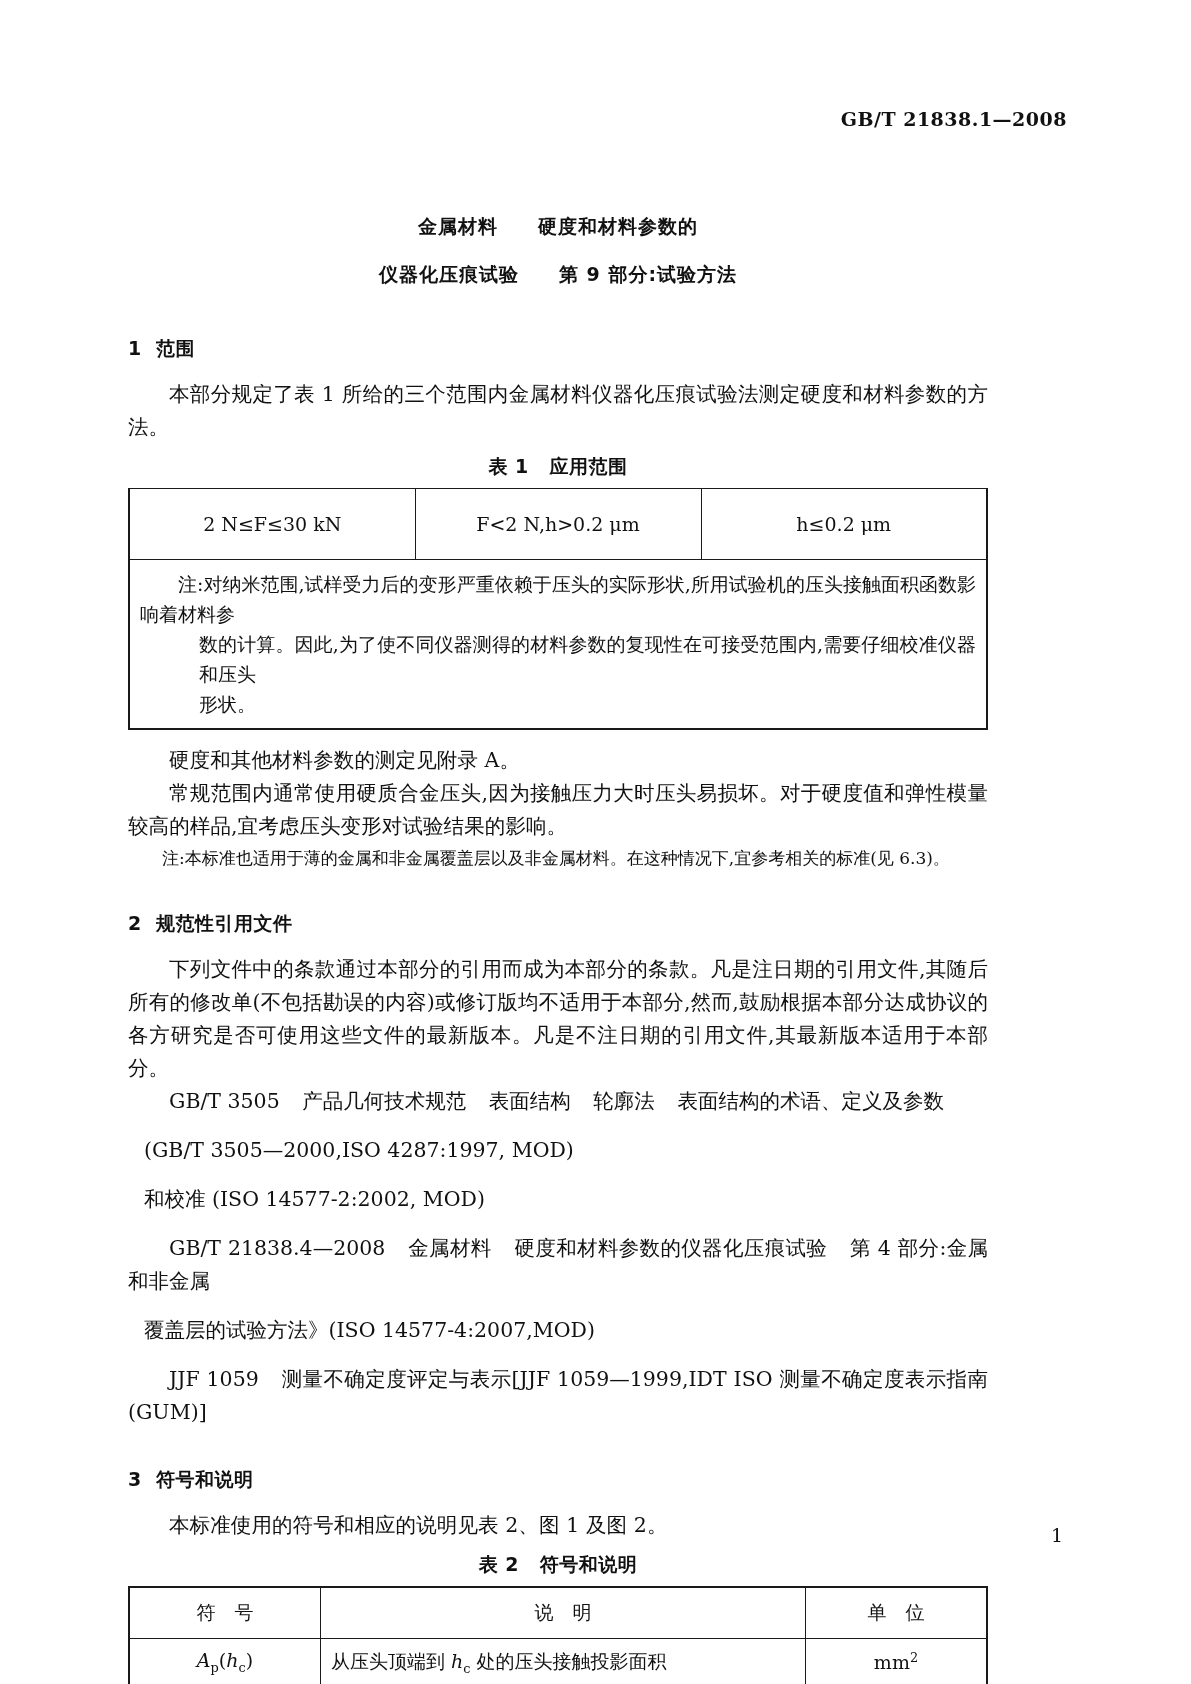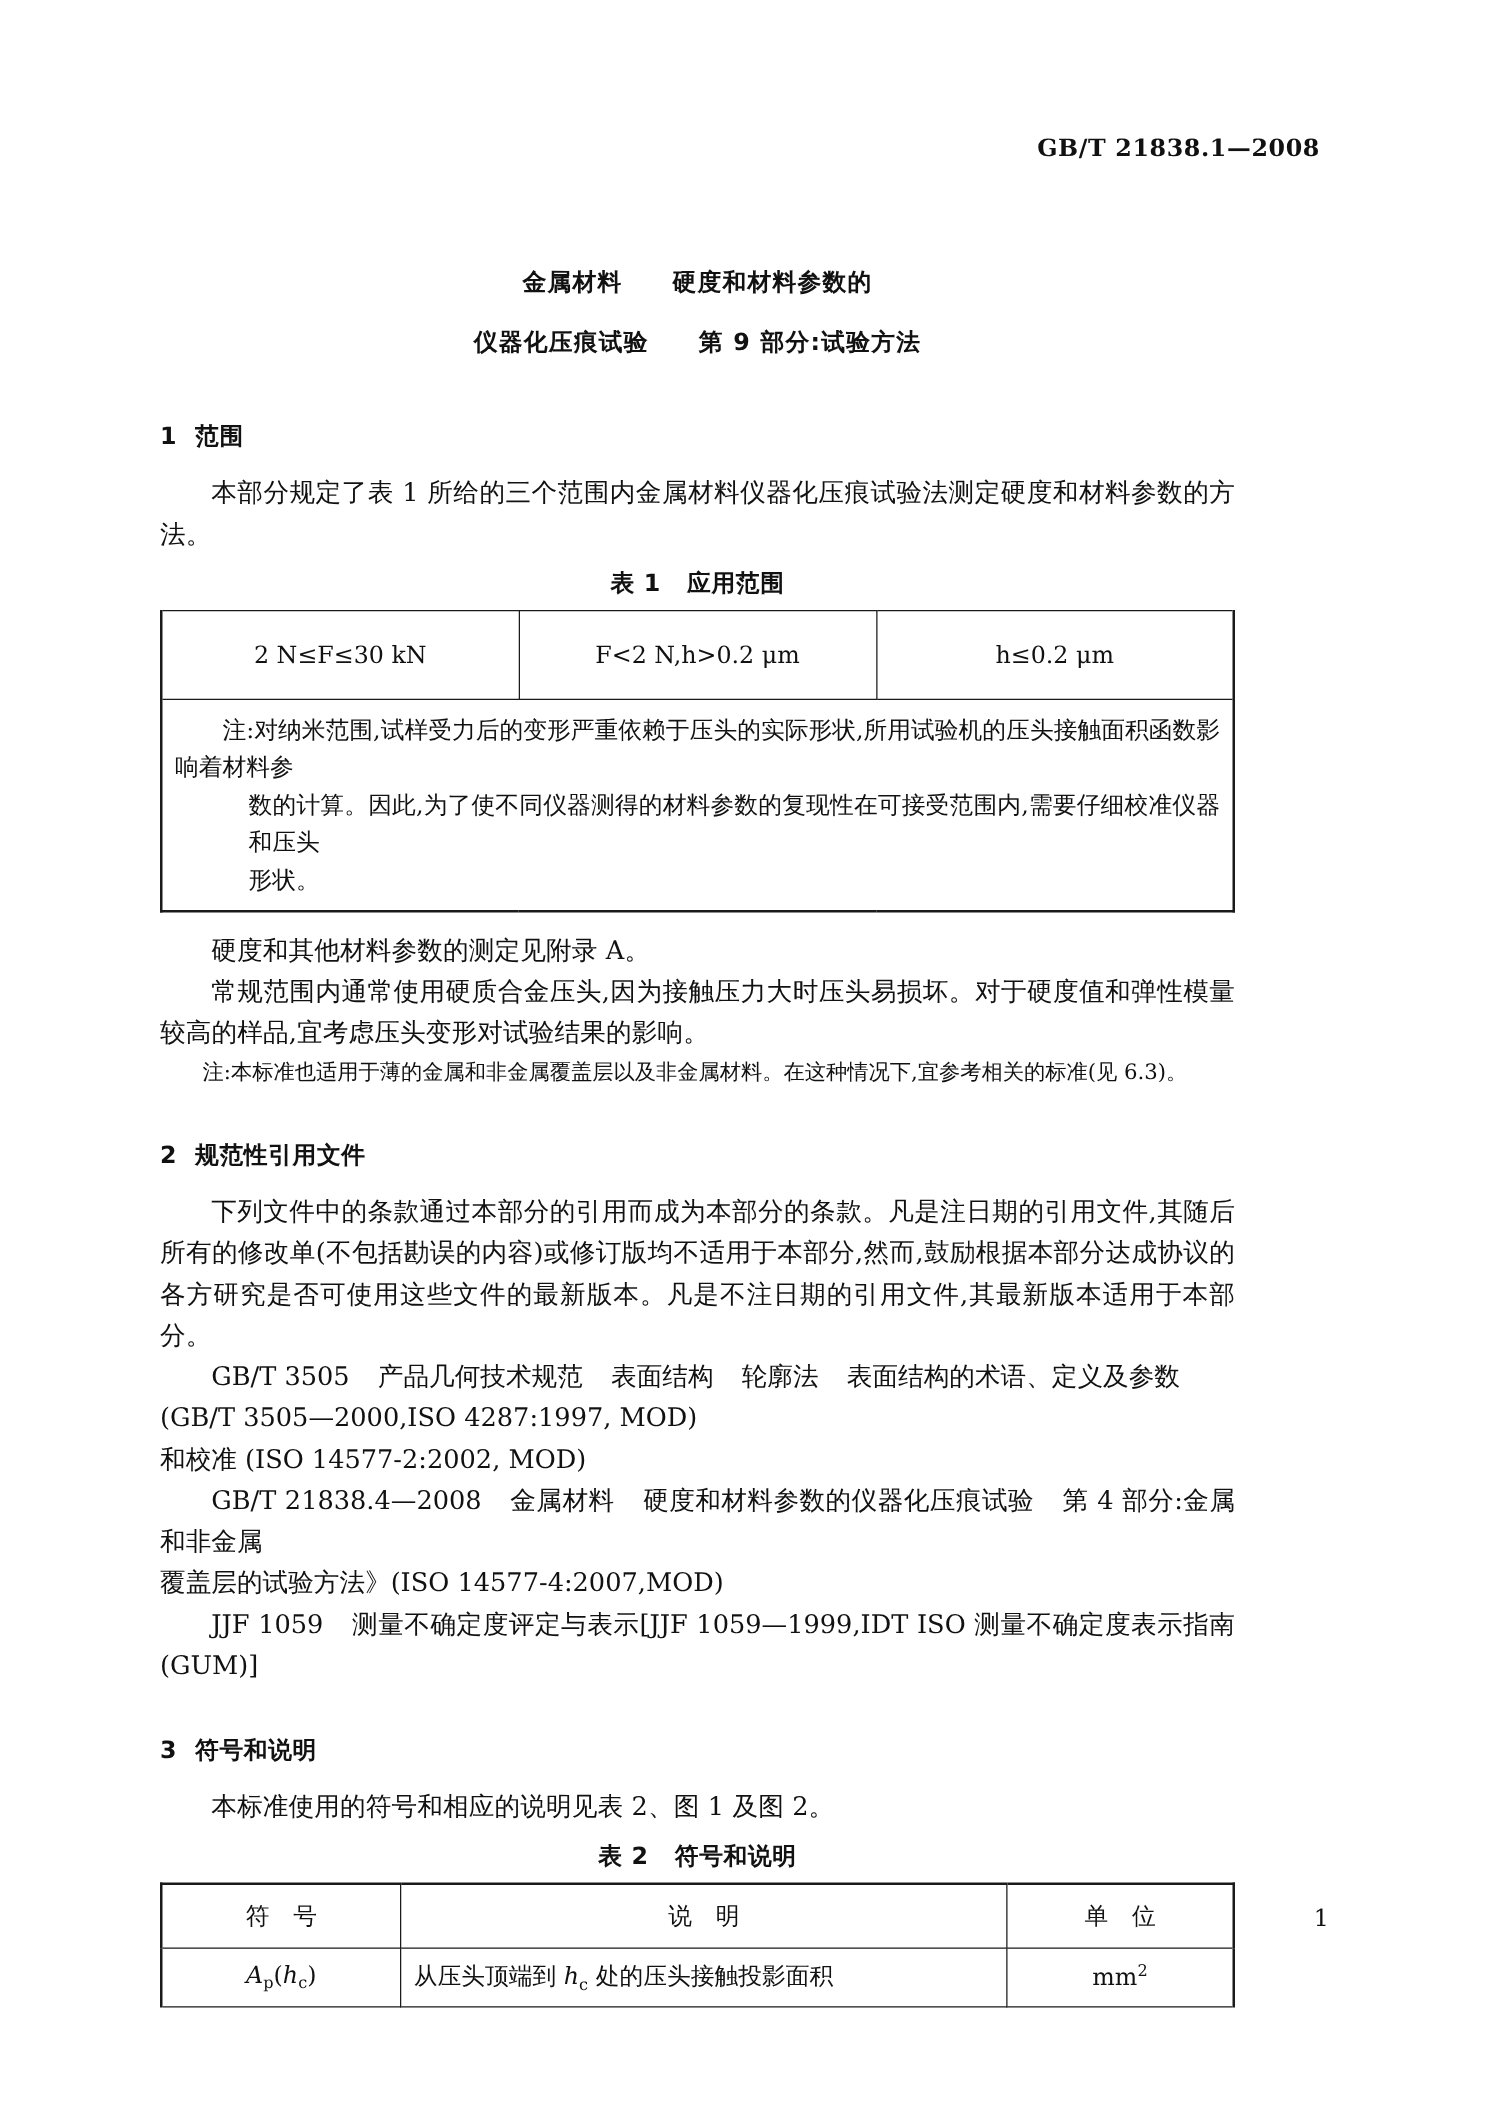--- a/index.html
+++ b/index.html
@@ -20,21 +20,21 @@
     width: 1191px;
     height: 1684px;
     box-sizing: border-box;
     padding: 0;
   }
 
   
   .header {
     position: absolute;
     top: 108px;
-    right: 135px;
+    right: 124px;
     font-family: "DejaVu Serif", "Liberation Serif", serif;
     font-weight: bold;
     font-size: 19px;
     letter-spacing: 0.5px;
     white-space: nowrap;
   }
 
   
   .content {
     position: absolute;
@@ -90,21 +90,21 @@
   .hang {
     font-size: 20.5px;
     line-height: 33px;
     margin: 0;
     text-align: justify;
     text-indent: 2em;
   }
   .cont {
     font-size: 20.5px;
     line-height: 33px;
-    margin: 0;
+    margin: 16px;
     text-indent: 0;
   }
   .sp { display: inline-block; width: 1.1em; }
 
   em.var {
     font-style: italic;
     font-family: "DejaVu Serif", "Liberation Serif", serif;
   }
   sub { font-size: 0.68em; }
   sup { font-size: 0.68em; }

